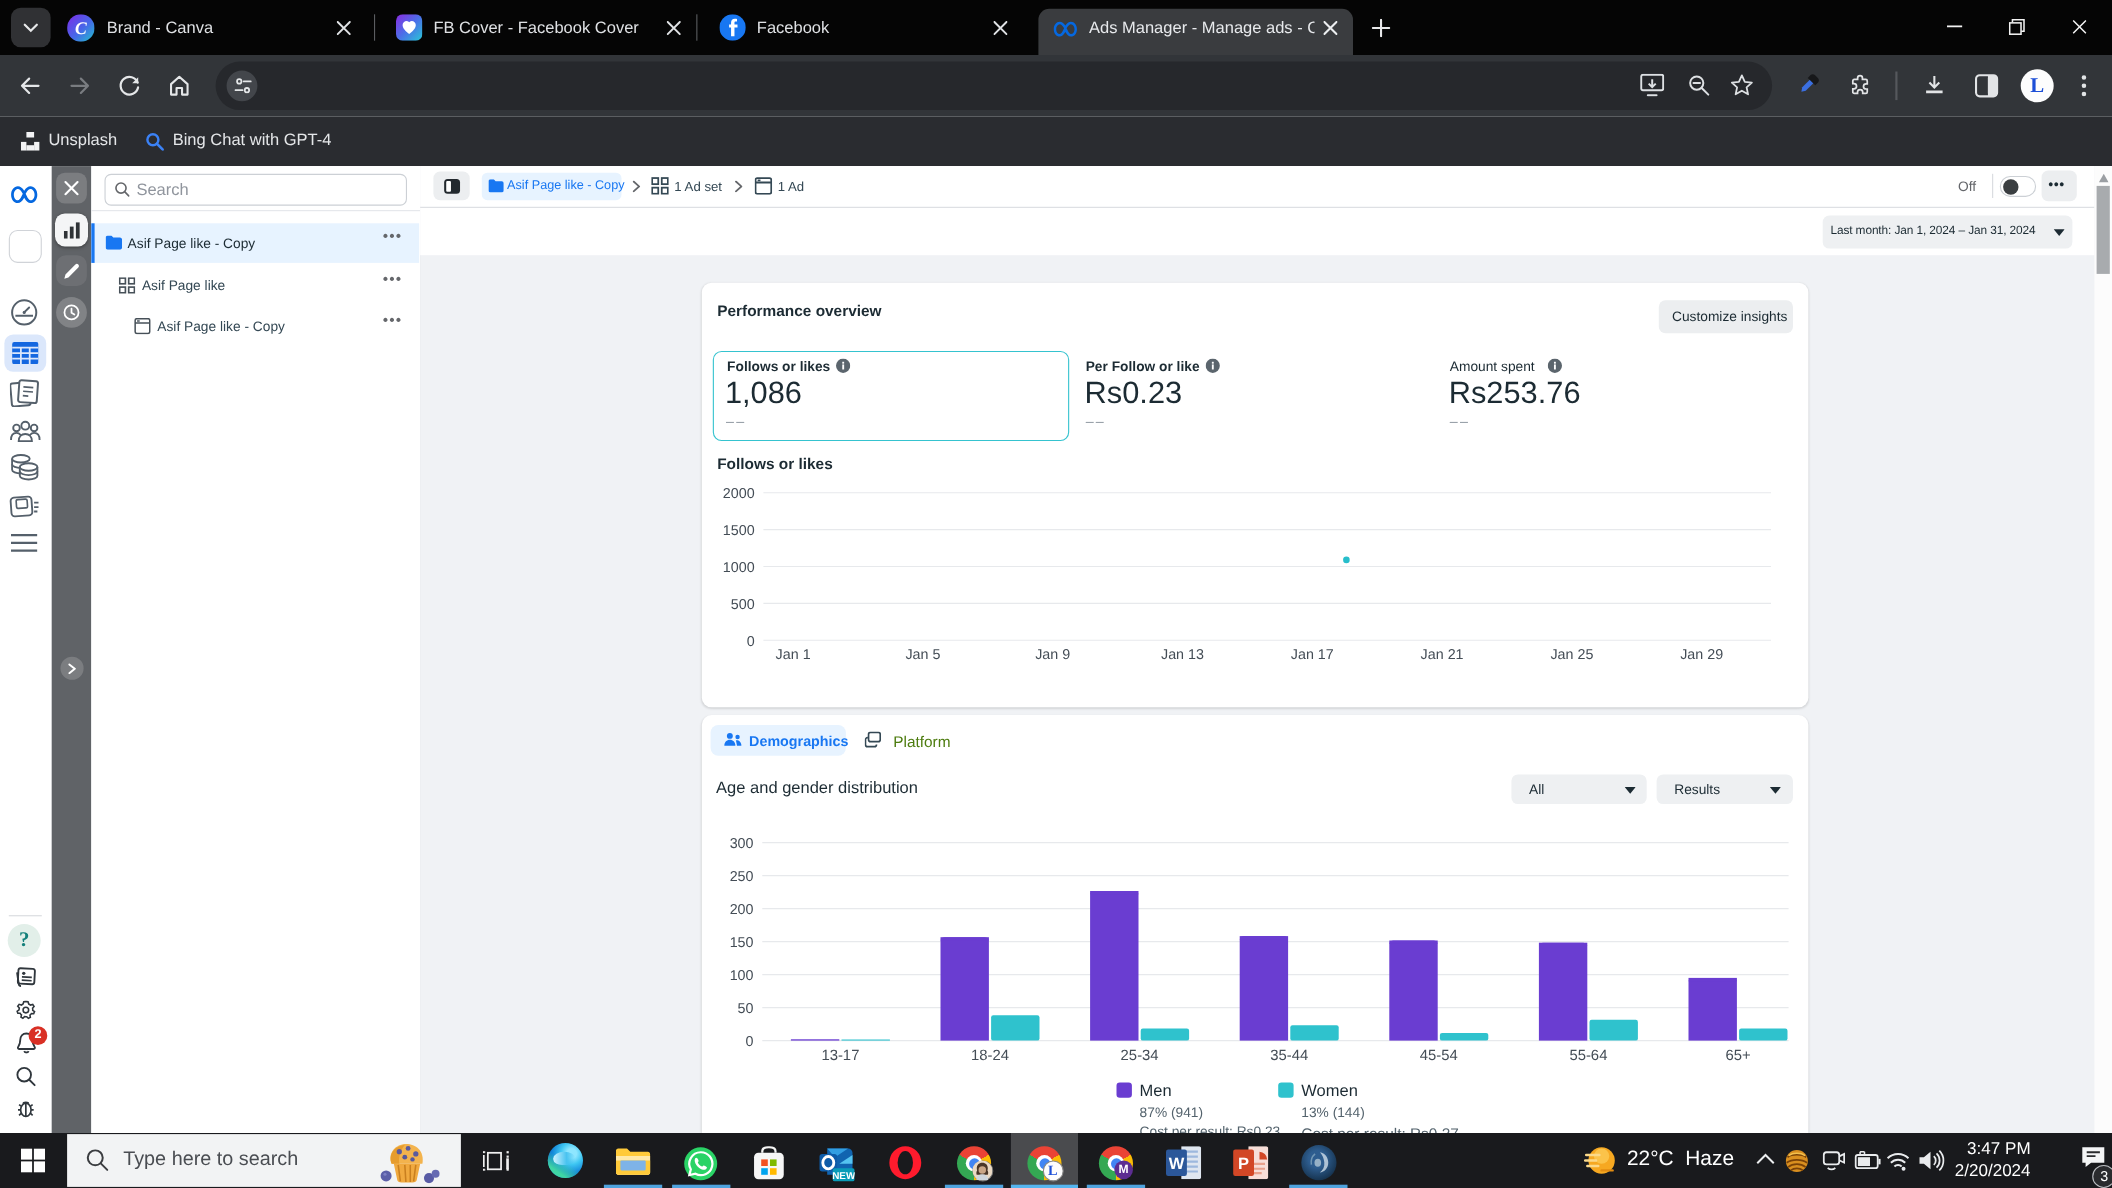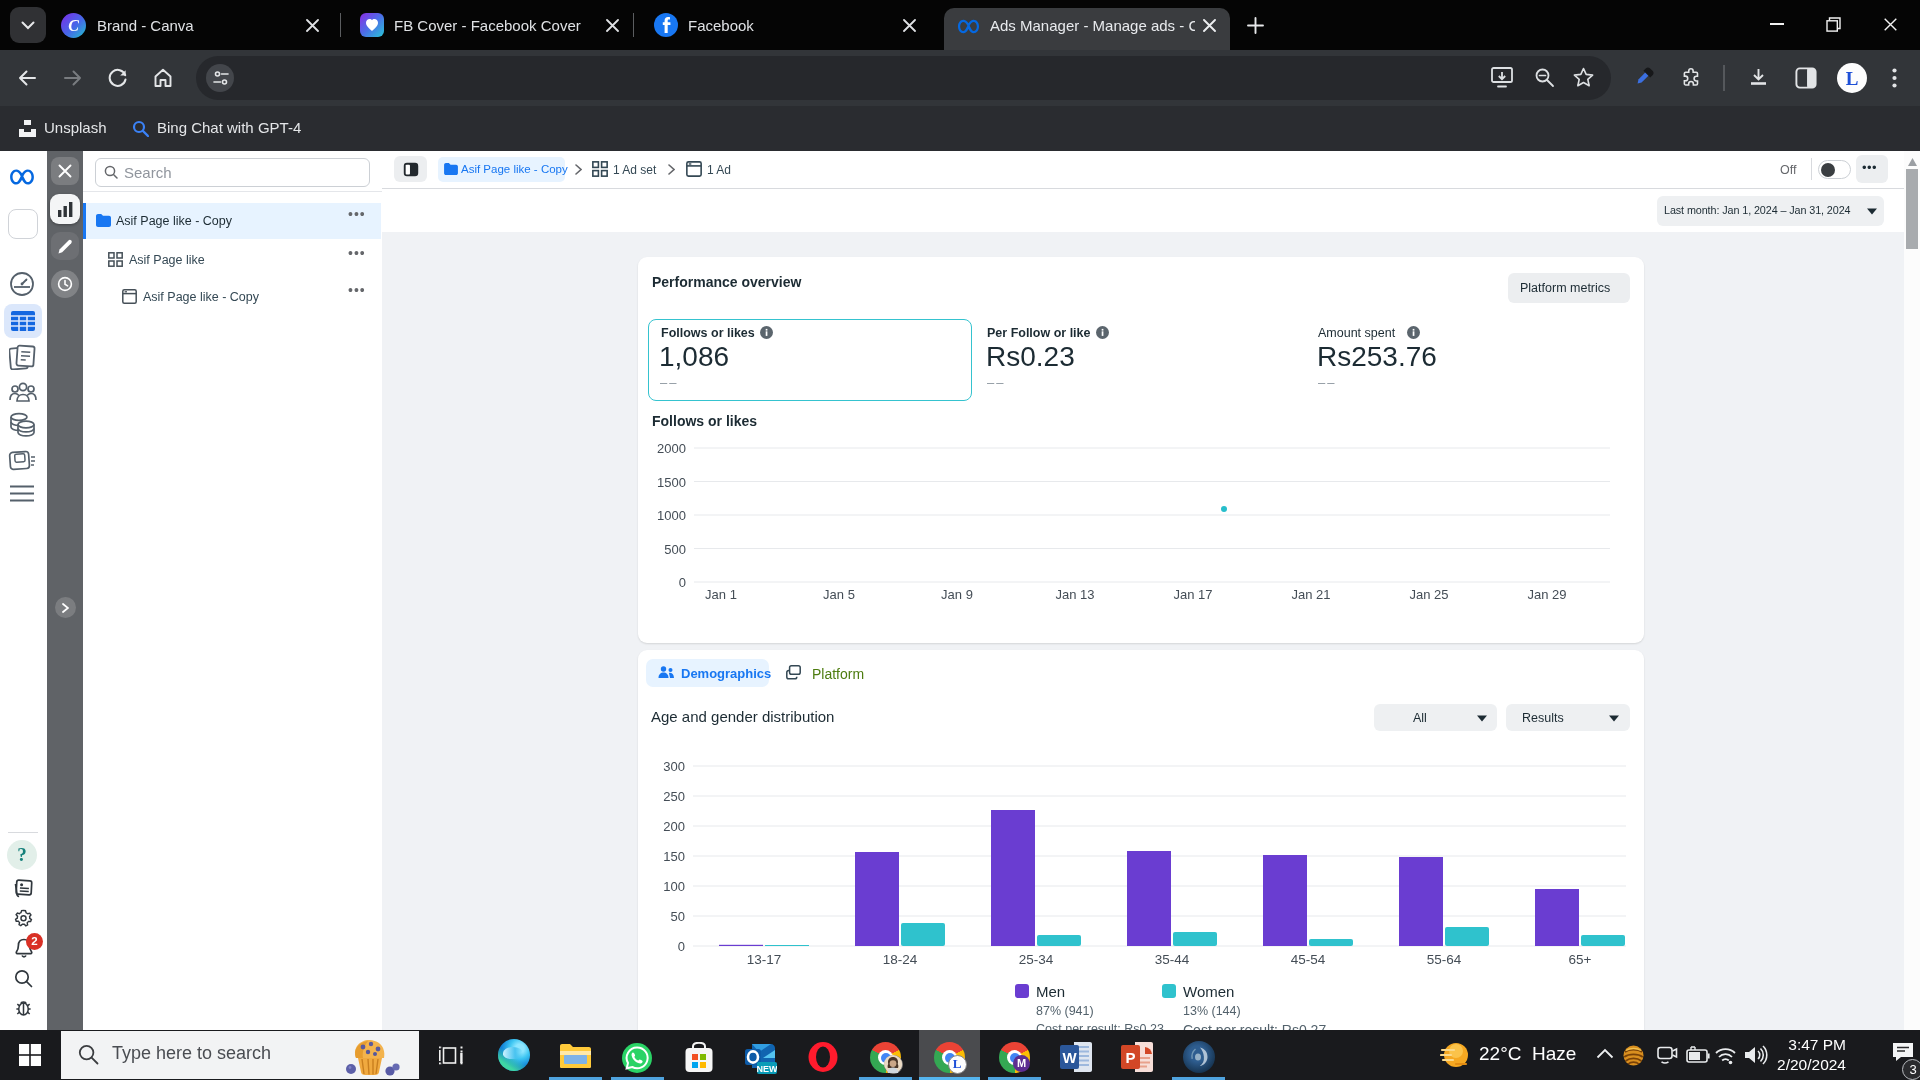--- a/index.html
+++ b/index.html
@@ -336,21 +336,21 @@
   <div class="abs" style="left:382px;top:38px;width:1522px;height:43px;background:#fff;"></div>
   <div class="abs" style="left:1657px;top:45px;width:227px;height:30px;background:#eef0f2;border-radius:6px;"></div>
   <div class="abs" style="left:1664px;top:53px;font-size:10.8px;letter-spacing:-0.1px;color:#1c2b33;">Last month: Jan 1, 2024 – Jan 31, 2024</div>
   <svg class="abs" style="left:1867px;top:57px" width="10" height="7" viewBox="0 0 10 7">
       <path d="M0 0.5 H10 L5 6.5 Z" fill="#1c2b33"></path>
     </svg>
 
   <div class="abs" style="left:638px;top:106px;width:1006px;height:386px;background:#fff;border-radius:9px;box-shadow:0 1px 2px rgba(0,0,0,.12);"></div>
   <div class="abs" style="left:652px;top:123px;font-size:14px;font-weight:bold;color:#1c2b33;">Performance overview</div>
   <div class="abs" style="left:1508px;top:122px;width:122px;height:30px;background:#eceef0;border-radius:6px;"></div>
-  <div class="abs" style="left:1520px;top:130px;font-size:12.5px;color:#1c2b33;">Platform metrics</div>
+  <div class="abs" style="left:1520px;top:130px;font-size:12.5px;color:#1c2b33;">Customize insights</div>
 
   <div class="abs" style="left:648px;top:168px;width:322px;height:80px;border:1.5px solid #35c3cf;border-radius:8px;"></div>
   <div class="abs" style="left:661px;top:175px;font-size:12.5px;font-weight:bold;color:#1c2b33;">Follows or likes</div>
   <svg class="abs" style="left:760px;top:175px" width="13" height="13" viewBox="0 0 13 13">
       <circle cx="6.5" cy="6.5" r="6.5" fill="#5b656d"></circle>
       <rect x="5.7" y="5.3" width="1.7" height="4.6" fill="#fff"></rect>
       <rect x="5.7" y="2.9" width="1.7" height="1.7" fill="#fff"></rect>
     </svg>
   <div class="abs" style="left:659px;top:190px;font-size:28px;color:#1c2b33;">1,086</div>
   <div class="abs" style="left:660px;top:224px;font-size:13px;color:#8b959e;letter-spacing:2px;">––</div>
@@ -411,21 +411,21 @@
       <path d="M11 6.9 C13.5 6.5 16 8.3 16 11.9 H12 Z" fill="#1877f2"></path>
     </svg>
   <div class="abs" style="left:681px;top:515px;font-size:13px;font-weight:bold;color:#1877f2;">Demographics</div>
   <svg class="abs" style="left:786px;top:514px" width="15" height="15" viewBox="0 0 15 15">
       <rect x="3.6" y="0.8" width="10.6" height="8.4" rx="1.8" fill="none" stroke="#344854" stroke-width="1.5"></rect>
       <path d="M10.8 11.8 V12 A1.8 1.8 0 0 1 9 13.8 H2.6 A1.8 1.8 0 0 1 0.8 12 V7.4 A1.8 1.8 0 0 1 2.6 5.6 H3" fill="none" stroke="#344854" stroke-width="1.5"></path>
     </svg>
   <div class="abs" style="left:812px;top:515px;font-size:14px;color:#4d7c0f;">Platform</div>
   <div class="abs" style="left:651px;top:557px;font-size:15px;font-weight:normal;color:#1c2b33;">Age and gender distribution</div>
   <div class="abs" style="left:1374px;top:553px;width:123px;height:27px;background:#eef0f2;border-radius:6px;"></div>
-  <div class="abs" style="left:1390px;top:560px;font-size:12.5px;color:#1c2b33;margin-left:23px;">All</div>
+  <div class="abs" style="left:1390px;top:560px;font-size:12.5px;color:#1c2b33;">All</div>
   <svg class="abs" style="left:1477px;top:564px" width="10" height="7" viewBox="0 0 10 7">
       <path d="M0 0.5 H10 L5 6.5 Z" fill="#1c2b33"></path>
     </svg>
   <div class="abs" style="left:1506px;top:553px;width:124px;height:27px;background:#eef0f2;border-radius:6px;"></div>
   <div class="abs" style="left:1522px;top:560px;font-size:12.5px;color:#1c2b33;">Results</div>
   <svg class="abs" style="left:1609px;top:564px" width="10" height="7" viewBox="0 0 10 7">
       <path d="M0 0.5 H10 L5 6.5 Z" fill="#1c2b33"></path>
     </svg>
   <svg class="abs" style="left:638px;top:605px" width="1006" height="215" viewBox="0 0 1006 215">
     <g stroke="#e7e9ec" stroke-width="1">

